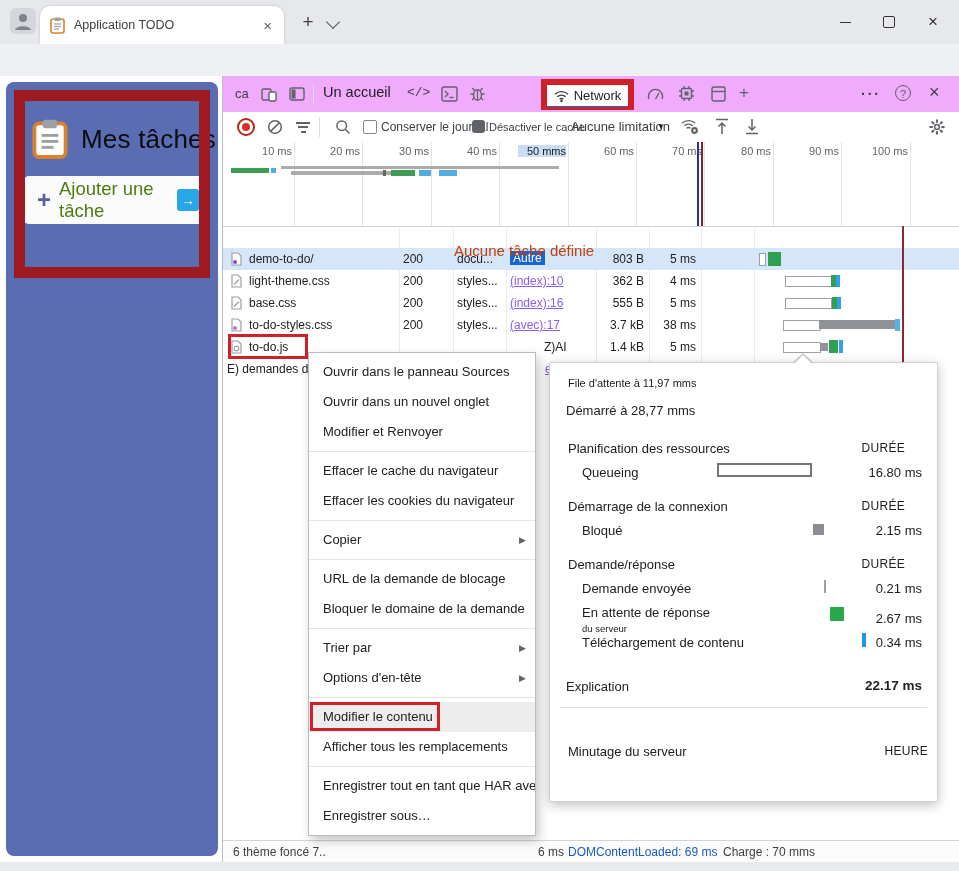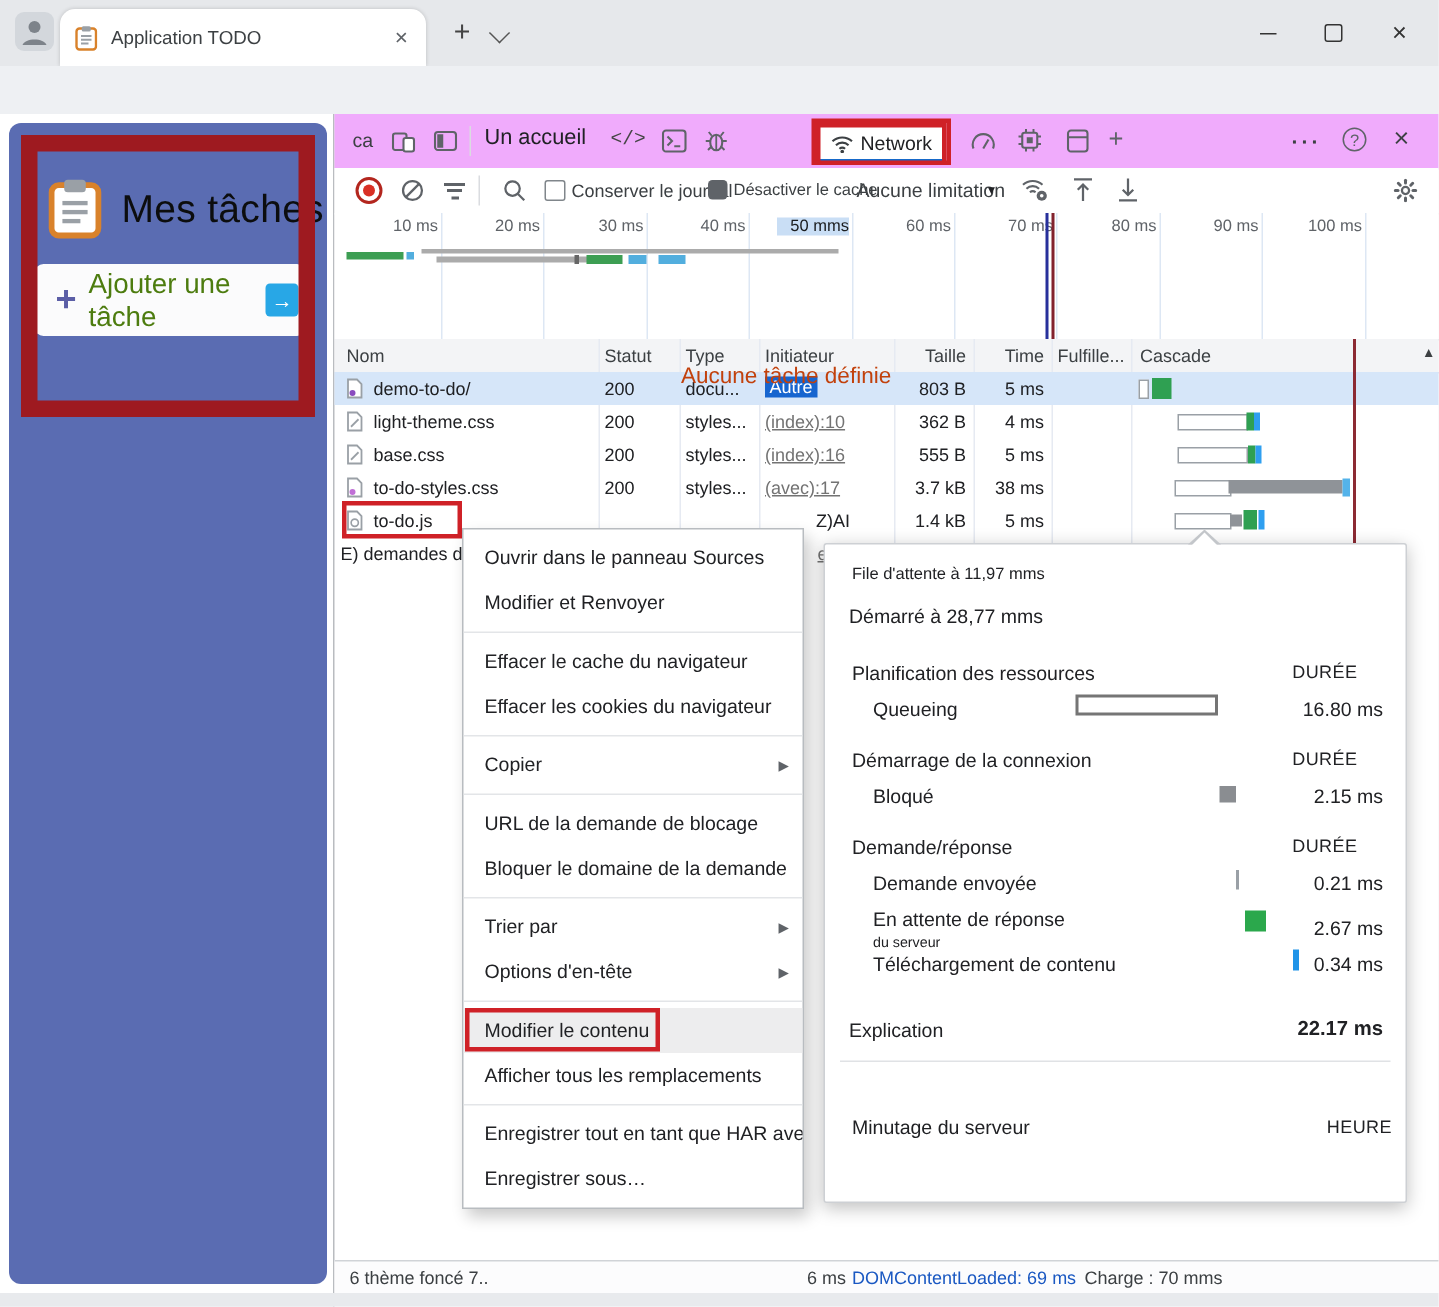--- a/index.html
+++ b/index.html
@@ -62,21 +62,21 @@
   .line-blue{position:absolute;top:0;bottom:0;width:2px;background:#27309b}
   .line-red{position:absolute;top:0;bottom:0;width:2px;background:#82222d}
   
   .thead{position:absolute;left:0;top:150px;right:0;height:22px;background:#f3f4f6;border-bottom:1px solid #cdd0d4;font-size:12px;color:#3c4043}
   .thead span{position:absolute;top:4px;white-space:nowrap}
   .coldiv{position:absolute;top:150px;height:140px;width:1px;background:#e6eaf2}
   .rows{position:absolute;left:0;top:172px;right:0;height:132px;font-size:12px;color:#202124}
   .row{position:absolute;left:0;right:0;height:22px}
   .row span{position:absolute;top:4px;white-space:nowrap}
   .row .r{text-align:right}
-  .link{color:#737373;text-decoration:underline}
+  .link{color:#8b5cf6;text-decoration:underline}
   .sel{background:#1765cf;color:#fff;padding:0 3px}
   .docicon{position:absolute;left:8px;top:4px}
   .wf-outline{position:absolute;border:1px solid #9aa0a6;background:#fff;height:9px;top:6px}
   .wf{position:absolute}
   .row-red-line{position:absolute;left:679px;top:150px;width:2px;height:140px;background:#8c2a33}
   .overlay-note{position:absolute;left:231px;top:166px;font-size:15px;color:#c2410c;white-space:nowrap;z-index:5}
   .anno{position:absolute;border:3px solid #cf2127;box-sizing:border-box;z-index:30}
   
   .menu{position:absolute;left:85px;top:276px;width:228px;background:#fff;border:1px solid #b8bcc0;
         box-shadow:3px 5px 10px rgba(0,0,0,.22);z-index:40;padding:4px 0;box-sizing:border-box;overflow:hidden}
@@ -306,31 +306,20 @@
     <div class="ovbar" style="left:58px;top:24px;width:278px;height:3px;background:#ababab"></div>
     <div class="ovbar" style="left:68px;top:29px;width:112px;height:4px;background:#ababab"></div>
     <div class="ovbar" style="left:160px;top:28px;width:3px;height:6px;background:#666"></div>
     <div class="ovbar" style="left:168px;top:28px;width:24px;height:6px;background:#3d9e53"></div>
     <div class="ovbar" style="left:196px;top:28px;width:12px;height:6px;background:#52aede"></div>
     <div class="ovbar" style="left:216px;top:28px;width:18px;height:6px;background:#52aede"></div>
     <div class="line-blue" style="left:474px"></div>
     <div class="line-red" style="left:478px"></div>
   </div>
 
-  <div class="thead">
-    <span style="left:8px">Nom</span>
-    <span style="left:180px">Statut</span>
-    <span style="left:234px">Type</span>
-    <span style="left:287px">Initiateur</span>
-    <span style="left:373px;width:48px;text-align:right">Taille</span>
-    <span style="left:425px;width:48px;text-align:right">Time</span>
-    <span style="left:482px">Fulfille...</span>
-    <span style="left:537px">Cascade</span>
-    <span style="left:725px;font-size:9px;color:#3c4043">▲</span>
-  </div>
   <div class="coldiv" style="left:176px"></div>
     <div class="coldiv" style="left:230px"></div>
   <div class="coldiv" style="left:283px"></div>
     <div class="coldiv" style="left:373px"></div>
   <div class="coldiv" style="left:426px"></div>
     <div class="coldiv" style="left:478px"></div>
   <div class="coldiv" style="left:531px"></div>
 
   <div class="rows">
     <div class="row" style="top:0;background:#d6e6f9">
@@ -418,20 +407,21 @@
 
   <div class="statusbar">
     <span style="left:10px">6 thème foncé 7..</span>
     <span style="left:315px">6 ms</span>
     <span style="left:345px;color:#1a58c2">DOMContentLoaded: 69 ms</span>
     <span style="left:500px">Charge : 70 mms</span>
   </div>
 
   <div class="menu">
     <div class="mi"><span style="position:static">Ouvrir dans le panneau Sources</span></div>
+    <div class="mi"><span style="position:static">Ouvrir dans un nouvel onglet</span></div>
     <div class="mi"><span style="position:static">Modifier et Renvoyer</span></div>
     <div class="msep"></div>
     <div class="mi"><span style="position:static">Effacer le cache du navigateur</span></div>
     <div class="mi"><span style="position:static">Effacer les cookies du navigateur</span></div>
     <div class="msep"></div>
     <div class="mi"><span style="position:static">Copier</span><span class="arrow">▶</span></div>
     <div class="msep"></div>
     <div class="mi"><span style="position:static">URL de la demande de blocage</span></div>
     <div class="mi"><span style="position:static">Bloquer le domaine de la demande</span></div>
     <div class="msep"></div>

